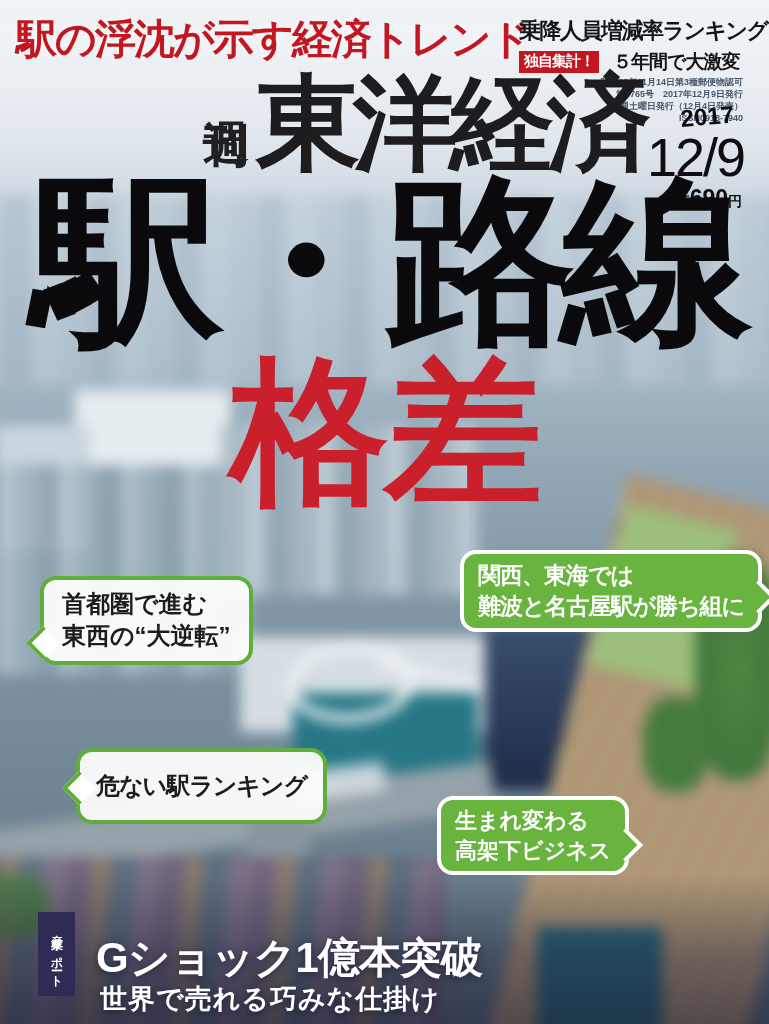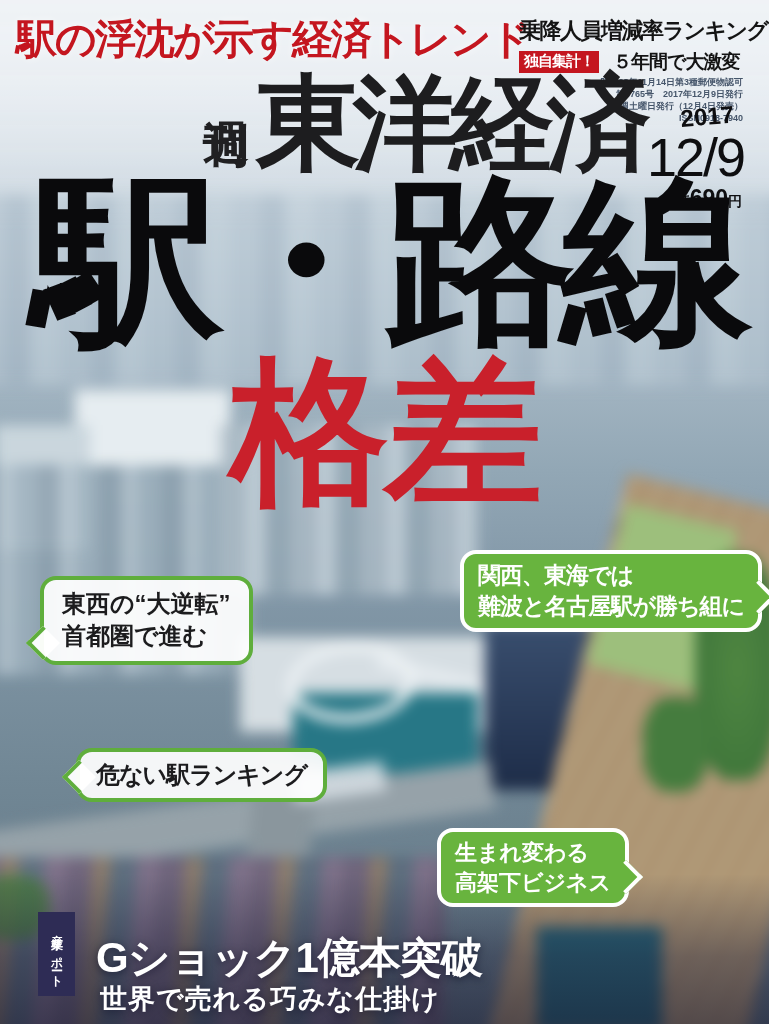--- a/index.html
+++ b/index.html
@@ -71,23 +71,23 @@
   .bubble{position:absolute;border-radius:16px;font-weight:900;line-height:1.35;white-space:nowrap;}
   .bubble.outline{background:rgba(255,255,255,.92);border:4px solid #5fae3c;color:#1c1c1e;}
   .bubble.filled{background:#68b43e;border:4px solid #fff;color:#fff;}
   .tail{position:absolute;width:20px;height:20px;transform:rotate(45deg);}
   .tail.right{right:-13px;background:#68b43e;border-top:4px solid #fff;border-right:4px solid #fff;}
   .tail.left{left:-13px;background:rgba(255,255,255,.96);border-left:4px solid #5fae3c;border-bottom:4px solid #5fae3c;}
   .bubble-west{left:40px;top:576px;padding:8px 18px;font-size:24px;}
   .bubble-west .tail{bottom:6px;}
   .bubble-kansai{left:460px;top:550px;padding:6px 14px;font-size:23px;letter-spacing:-1px;}
   .bubble-kansai .tail{top:calc(50% - 6px);}
-  .bubble-danger{left:76px;top:748px;padding:7px 16px;font-size:24px;letter-spacing:-1px;}
+  .bubble-danger{left:76px;top:748px;padding:18px 16px;font-size:24px;letter-spacing:-1px;}
   .bubble-danger .tail{top:calc(50% - 10px);}
-  .bubble-garage{left:437px;top:828px;padding:6px 14px;font-size:22px;}
+  .bubble-garage{left:437px;top:796px;padding:6px 14px;font-size:22px;}
   .bubble-garage .tail{top:calc(55% - 6px);}
   
   .industry-strip{position:absolute;left:38px;top:912px;width:37px;height:84px;background:#2e2c55;
     color:#fff;writing-mode:vertical-rl;text-orientation:upright;font-size:12px;letter-spacing:3px;
     display:flex;align-items:center;justify-content:center;font-weight:700;}
   .gshock-headline{position:absolute;left:96px;top:930px;font-size:42px;font-weight:900;color:#fff;
     letter-spacing:-1px;white-space:nowrap;text-shadow:0 2px 8px rgba(0,0,25,.55);text-align:right;}
   .gshock-subline{position:absolute;left:100px;top:981px;font-family:Liberation Sans, sans-serif;
     font-size:27px;font-weight:700;color:#fff;letter-spacing:1px;white-space:nowrap;
     text-shadow:0 2px 8px rgba(0,0,25,.55);}
@@ -149,22 +149,22 @@
     <div class="issue-date">12/9</div>
     <div class="price">
       <span>定価</span><span class="val">690</span><span>円</span>
     </div>
   </div>
 
   <div class="feature-title">駅・路線</div>
   <div class="feature-subtitle">格差</div>
 
   <div class="bubble outline bubble-west">
+    <div>首都圏で進む</div>
     <div>東西の“大逆転”</div>
-    <div>首都圏で進む</div>
     <span class="tail left"></span>
   </div>
 
   <div class="bubble filled bubble-kansai">
     <div>関西、東海では</div>
     <div>難波と名古屋駅が勝ち組に</div>
     <span class="tail right"></span>
   </div>
 
   <div class="bubble outline bubble-danger">

